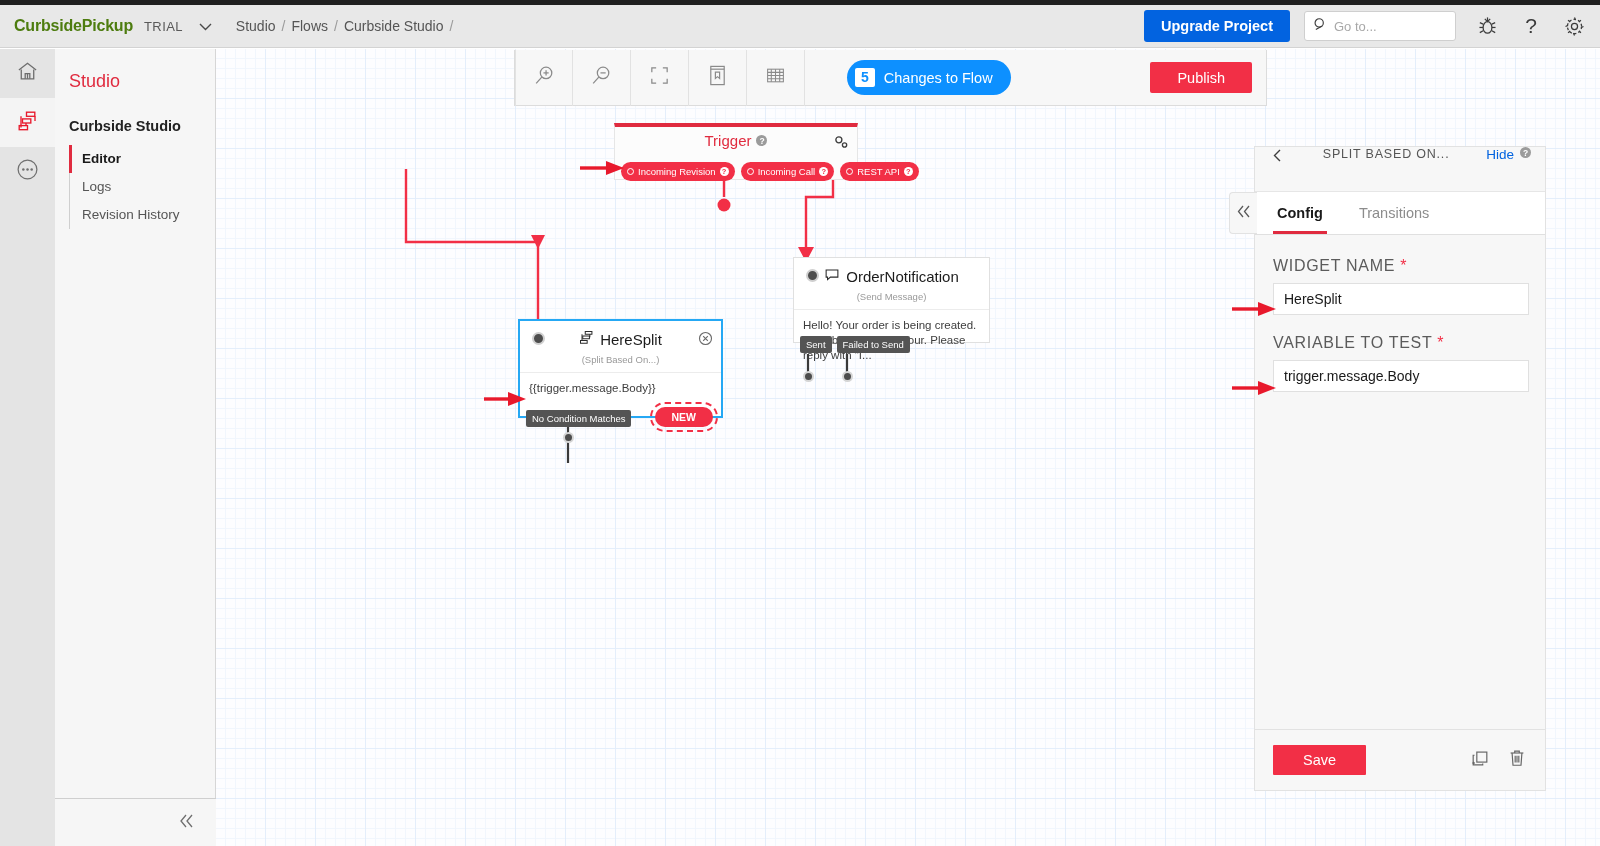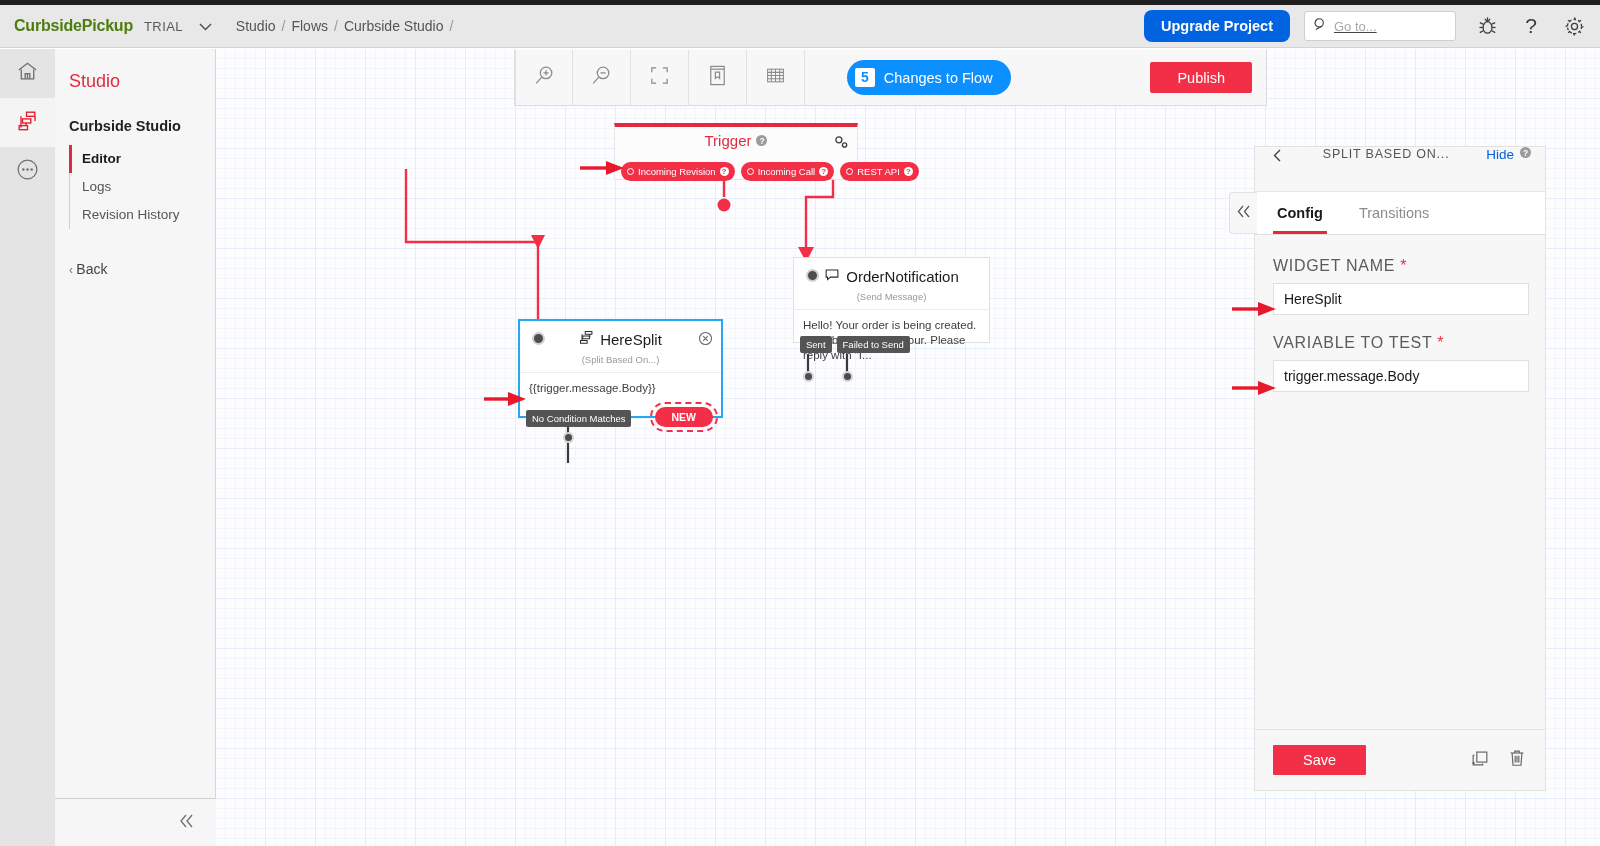--- a/index.html
+++ b/index.html
@@ -21,32 +21,31 @@
   }
   .brand { font-size:16px; font-weight:bold; color:#4d7c0f; letter-spacing:-0.2px; }
   .trial { font-size:13px; color:#5a5a5a; margin-left:11px; letter-spacing:0.4px; }
   .chev-down { margin-left:14px; color:#4a4a4a; display:flex; align-items:center; cursor:pointer;}
   .crumbs { margin-left:22px; font-size:14px; color:#555; display:flex; align-items:center; }
   .crumbs span { margin-right:6px; }
   .crumbs .sep { color:#9a9a9a; }
   .hdr-right { margin-left:auto; display:flex; align-items:center; }
   .upgrade-btn {
     background:#0263e0; color:#fff; font-size:14.5px; font-weight:bold;
-    border:none; border-radius:8px; padding:8px 17px; cursor:pointer;
+    border:none; border-radius:3px; padding:8px 17px; cursor:pointer;
   }
   .search-box {
     margin-left:14px; width:152px; height:30px; background:#fff;
     border:1px solid #cfcfcf; border-radius:3px; display:flex; align-items:center;
     padding:0 8px;
   }
   .search-box input {
     border:none; outline:none; font-size:13px; color:#444;
     width:100%; margin-left:6px; background:transparent;
     font-family:"Liberation Sans", sans-serif;
-    text-decoration:underline;
   }
   .search-box input::placeholder { color:#a8a8a8; }
   .hdr-icon { margin-left:20px; cursor:pointer; color:#3b3b3b; display:flex; align-items:center; }
 
   
   .rail {
     position:absolute; top:49px; left:0; width:55px; height:797px;
     background:#e4e4e4;
   }
   .rail-item {
@@ -336,23 +335,20 @@
     </div>
   </div>
 
   <div class="nav">
     <div class="nav-title">Studio</div>
     <div class="nav-project">Curbside Studio</div>
     <div class="nav-list">
       <div class="nav-li sel">Editor</div>
       <div class="nav-li">Logs</div>
       <div class="nav-li">Revision History</div>
-    </div>
-    <div class="nav-back">
-      <span style="font-size:12px;color:#777;">‹&nbsp;</span><span>Back</span>
     </div>
   </div>
   <div class="nav-collapse">
     <span>
       <svg width="22" height="18" viewBox="0 0 22 18" fill="none" stroke="#6e6e6e" stroke-width="1.3">
           <path d="M10 3 L5 9 L10 15"></path>
           <path d="M16 3 L11 9 L16 15"></path>
         </svg>
     </span>
   </div>

